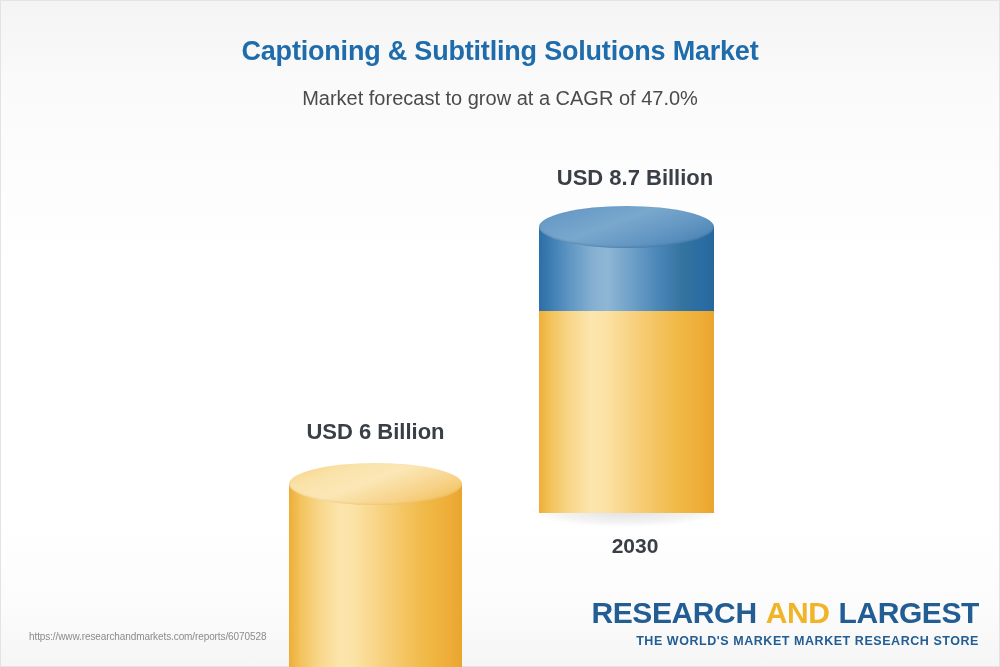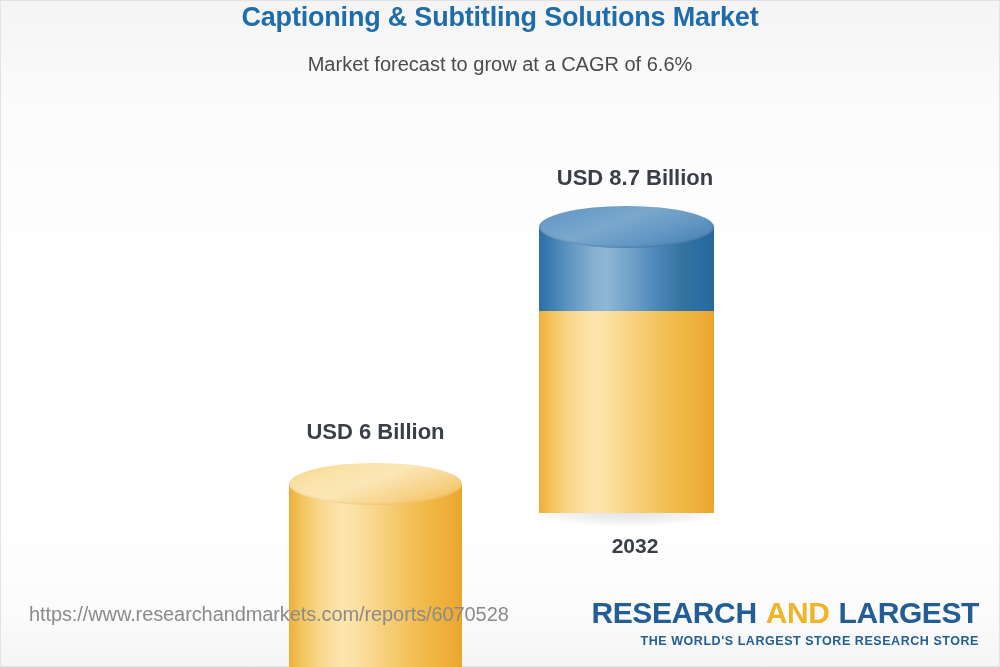--- a/index.html
+++ b/index.html
@@ -23,20 +23,21 @@
     background:
       linear-gradient(180deg, #f4f4f4 0%, #fafafa 12%, #ffffff 40%, #ffffff 78%, #fbfbfb 92%, #f5f5f5 100%);
   }
 
   
   #header {
     position: absolute;
     top: 0; left: 0;
     width: 100%;
     text-align: center;
+    padding-top: 34px;
   }
   #chart-title {
     font-size: 27px;
     font-weight: bold;
     color: #1e6cab;
     letter-spacing: -0.2px;
     margin: 0;
     line-height: 1.25;
   }
   #chart-subtitle {
@@ -151,22 +152,22 @@
       #7aa8cd 42%,
       #6195c2 70%,
       #3f7bad 100%);
     box-shadow: inset 0 -1px 2px rgba(20,60,100,0.25);
   }
 
   
   #footer-url {
     position: absolute;
     left: 28px;
-    bottom: 40px;
-    font-size: 20px;
+    bottom: 24px;
+    font-size: 10px;
     color: #8b8b8b;
     letter-spacing: -0.1px;
   }
 
   #logo {
     position: absolute;
     right: 20px;
     bottom: 18px;
     text-align: right;
   }
@@ -188,21 +189,21 @@
     white-space: nowrap;
   }
 </style>
 </head>
 <body>
 
 <div id="page">
 
   <div id="header">
     <h1 id="chart-title">Captioning &amp; Subtitling Solutions Market</h1>
-    <p id="chart-subtitle">Market forecast to grow at a CAGR of 6.6%</p>
+    <p id="chart-subtitle">Market forecast to grow at a CAGR of 47.0%</p>
   </div>
 
   <div id="plot">
 
     <div class="bar-group" style="left:288px; width:173px; height:500px;">
 
       <div class="value-label" style="top:251px;">USD 6 Billion</div>
 
       <div class="cylinder" style="left:0; top:295px; width:173px; height:217px;">
         <div class="cyl-shadow" style="left:-8px; bottom:-14px; width:189px; height:34px;"></div>
@@ -225,25 +226,25 @@
         <div class="seg" style="top:105px; height:202px;">
           <div class="seg-body yellow-body" style="top:0; height:202px;"></div>
         </div>
 
         <div class="seg" style="top:0; height:105px;">
           <div class="seg-body blue-body" style="top:21px; height:84px;"></div>
           <div class="seg-top blue-top" style="top:0; height:42px;"></div>
         </div>
       </div>
 
-      <div class="year-label" style="top:533px;">2032</div>
+      <div class="year-label" style="top:533px;">2030</div>
     </div>
 
   </div>
 
   <div id="footer-url">https://www.researchandmarkets.com/reports/6070528</div>
 
   <div id="logo">
     <div id="logo-main"><span class="logo-dark">RESEARCH</span><span class="logo-gold" style="padding:0 9px;">AND</span><span class="logo-dark">LARGEST</span></div>
-    <div id="logo-tagline">THE WORLD'S LARGEST STORE RESEARCH STORE</div>
+    <div id="logo-tagline">THE WORLD'S MARKET MARKET RESEARCH STORE</div>
   </div>
 
 </div>
 
 </body></html>

